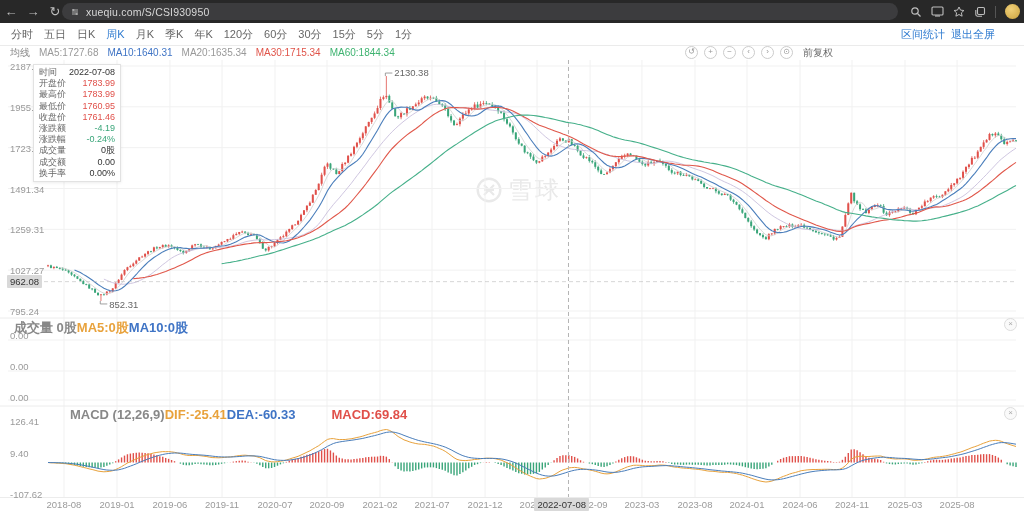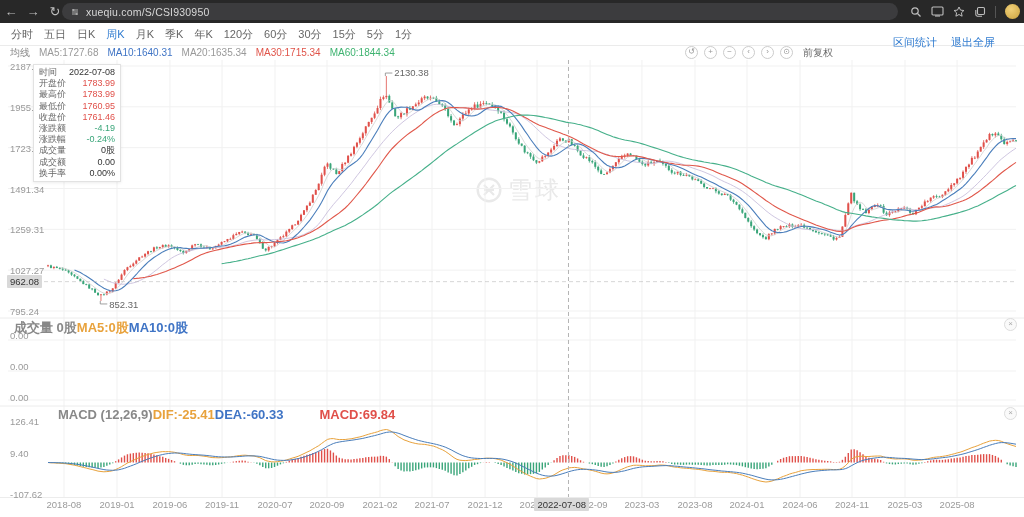--- a/index.html
+++ b/index.html
@@ -13,21 +13,21 @@
             background:#3c3c3e;display:flex;align-items:center;padding-left:8px;box-sizing:border-box;}
   .url-text{color:#d8d8d8;font-size:10.5px;margin-left:6px;letter-spacing:.2px;}
   .chrome-right{position:absolute;right:4px;top:0;height:23px;display:flex;align-items:center;gap:9px;}
   .chrome-sep{width:1px;height:12px;background:#555;}
   .avatar{width:15px;height:15px;border-radius:50%;background:radial-gradient(circle at 40% 35%,#f0d079,#caa23e);}
   
   .toolbar{position:absolute;left:0;top:23px;width:1024px;height:22px;background:#fff;
            border-bottom:1px solid #ebebeb;display:flex;align-items:center;z-index:20;}
   .period{font-size:11px;color:#666;margin-left:11px;cursor:pointer;}
   .period.active{color:#2f7bd0;}
-  .toolbar-links{position:absolute;right:29px;top:8px;height:22px;display:flex;align-items:center;gap:14px;}
+  .toolbar-links{position:absolute;right:29px;top:0;height:22px;display:flex;align-items:center;gap:6px;}
   .tlink{font-size:11px;color:#2f7bd0;cursor:pointer;}
   
   .ma-bar{position:absolute;left:0;top:45px;width:859px;height:15px;display:flex;align-items:center;z-index:20;}
   .ma-title{font-size:10px;color:#888;margin-left:10px;}
   .ma-item{font-size:10px;margin-left:9px;}
   .chart-controls{position:absolute;right:26px;top:0;height:15px;display:flex;align-items:center;gap:6px;}
   .cbtn{width:11px;height:11px;border:1px solid #ccc;border-radius:50%;color:#999;font-size:8px;
         line-height:10px;text-align:center;cursor:pointer;background:#fff;}
   .adjust{font-size:10px;color:#666;margin-left:4px;cursor:pointer;}
   
@@ -1213,21 +1213,21 @@
         <span class="tip-label">换手率</span>
         <span style="color: rgb(51, 51, 51);">0.00%</span>
       </div>
     </div>
 
   <div class="pane-header" id="vol-header" style="left:14px;top:319px;">
       <span style="color: rgb(136, 136, 136);">成交量 0股</span>
       <span style="color: rgb(232, 162, 60);">MA5:0股</span>
       <span style="color: rgb(63, 116, 197);">MA10:0股</span>
     </div>
-  <div class="pane-header" id="macd-header" style="left:14px;top:407px;padding-left:44px;">
+  <div class="pane-header" id="macd-header" style="left:26px;top:407px;padding-left:44px;">
       <span style="color: rgb(136, 136, 136);">MACD (12,26,9)</span>
       <span style="color: rgb(232, 162, 60);">DIF:-25.41</span>
       <span style="color: rgb(63, 116, 197);">DEA:-60.33</span>
       <span style="color: rgb(224, 80, 74); margin-left: 36px;">MACD:69.84</span>
     </div>
 
   <div class="pane-close" style="left:1004px;top:318px;">×</div>
   <div class="pane-close" style="left:1004px;top:407px;">×</div>
 
   <div class="badge" id="price-badge" style="left: 7px; top: 274.64px;">962.08</div>

